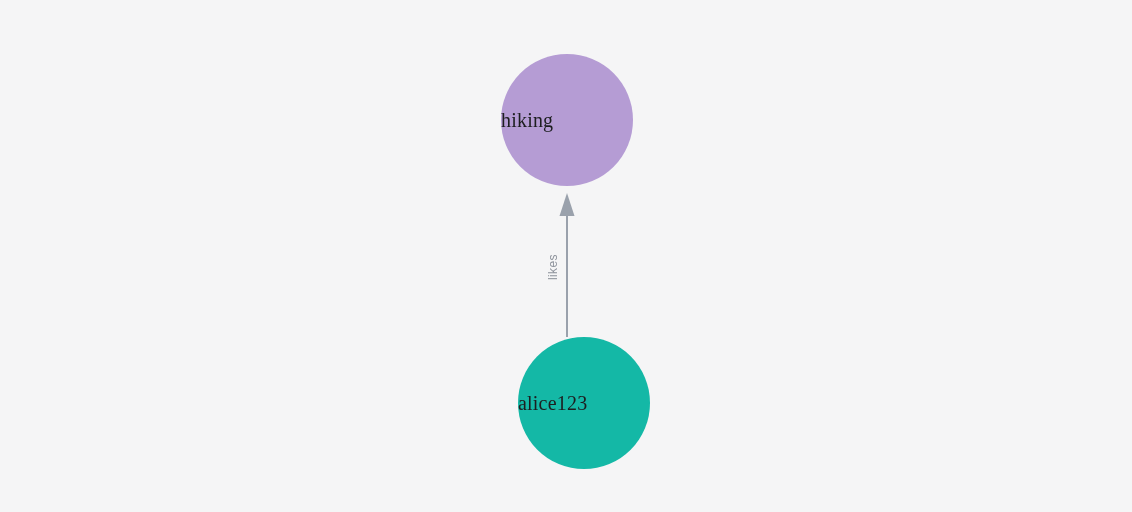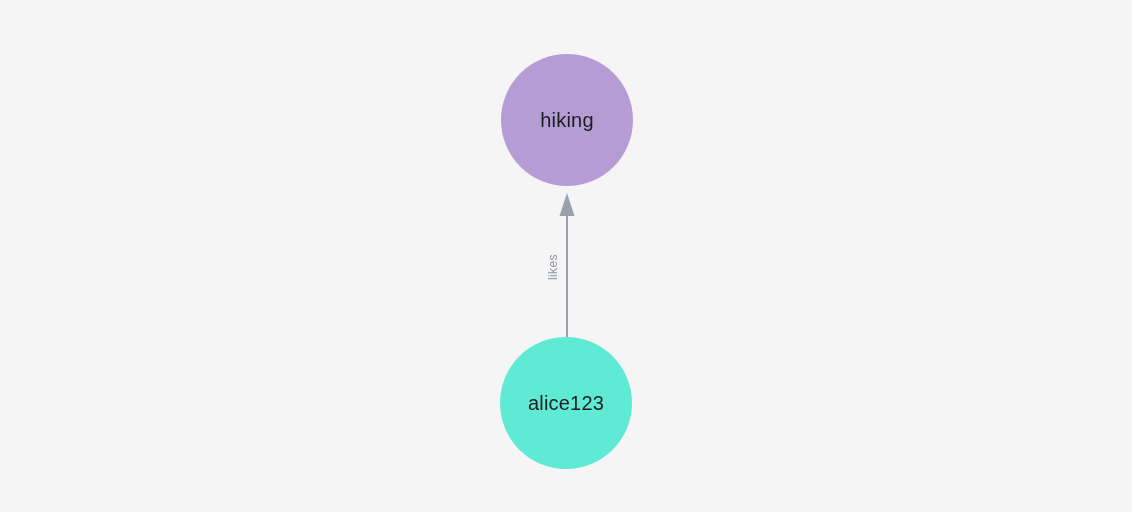--- a/index.html
+++ b/index.html
@@ -15,33 +15,34 @@
     background: #f5f5f6;
     overflow: hidden;
   }
   .node {
     position: absolute;
     width: 132px;
     height: 132px;
     border-radius: 50%;
     display: flex;
     align-items: center;
-    justify-content: center;
+    justify-content: flex-start;
     cursor: pointer;
     user-select: none;
+    font-family: Liberation Serif, serif;
   }
   .node-topic {
     left: 501px;
     top: 54px;
     background: #b59cd4;
   }
   .node-user {
-    left: 500px;
+    left: 518px;
     top: 337px;
-    background: #5eead4;
+    background: #14b8a6;
   }
   .node-label {
     font-size: 20px;
     color: #1d1e20;
     letter-spacing: 0.2px;
   }
   .edge-svg {
     position: absolute;
     left: 0;
     top: 0;

